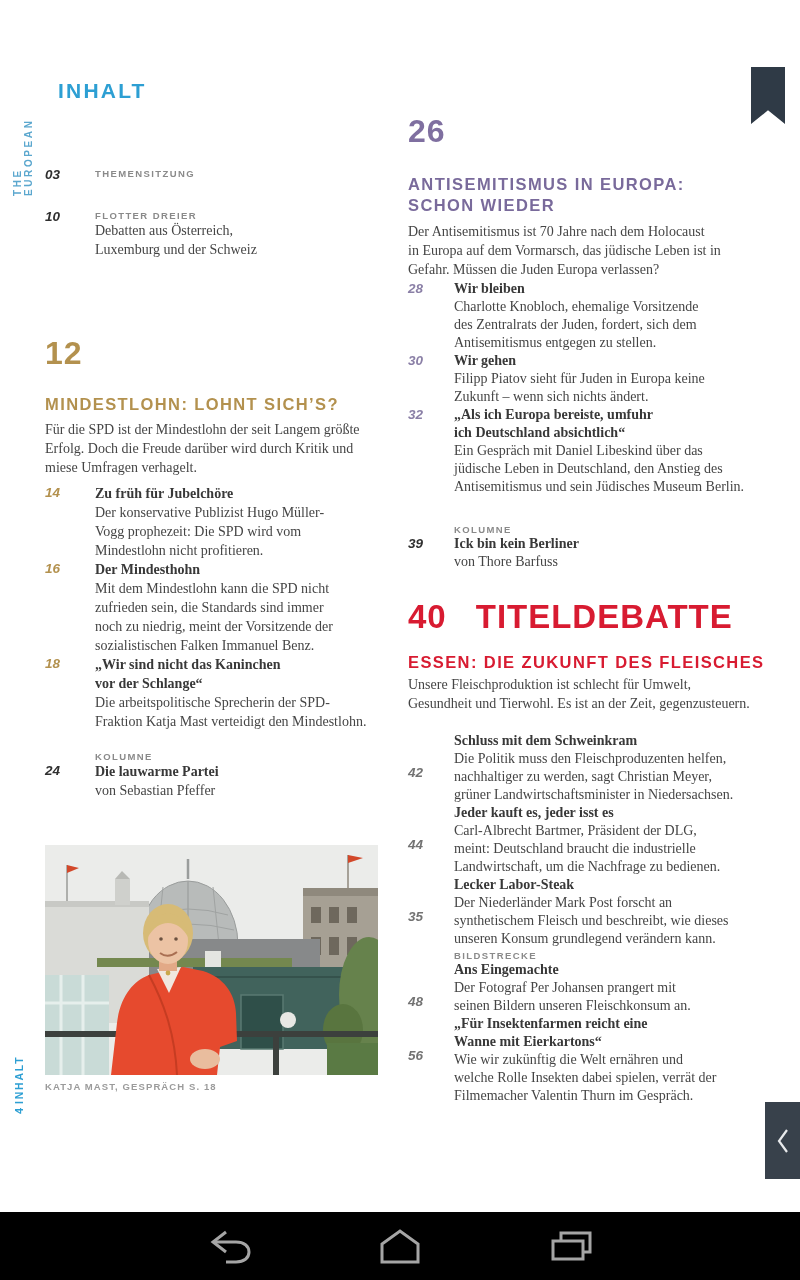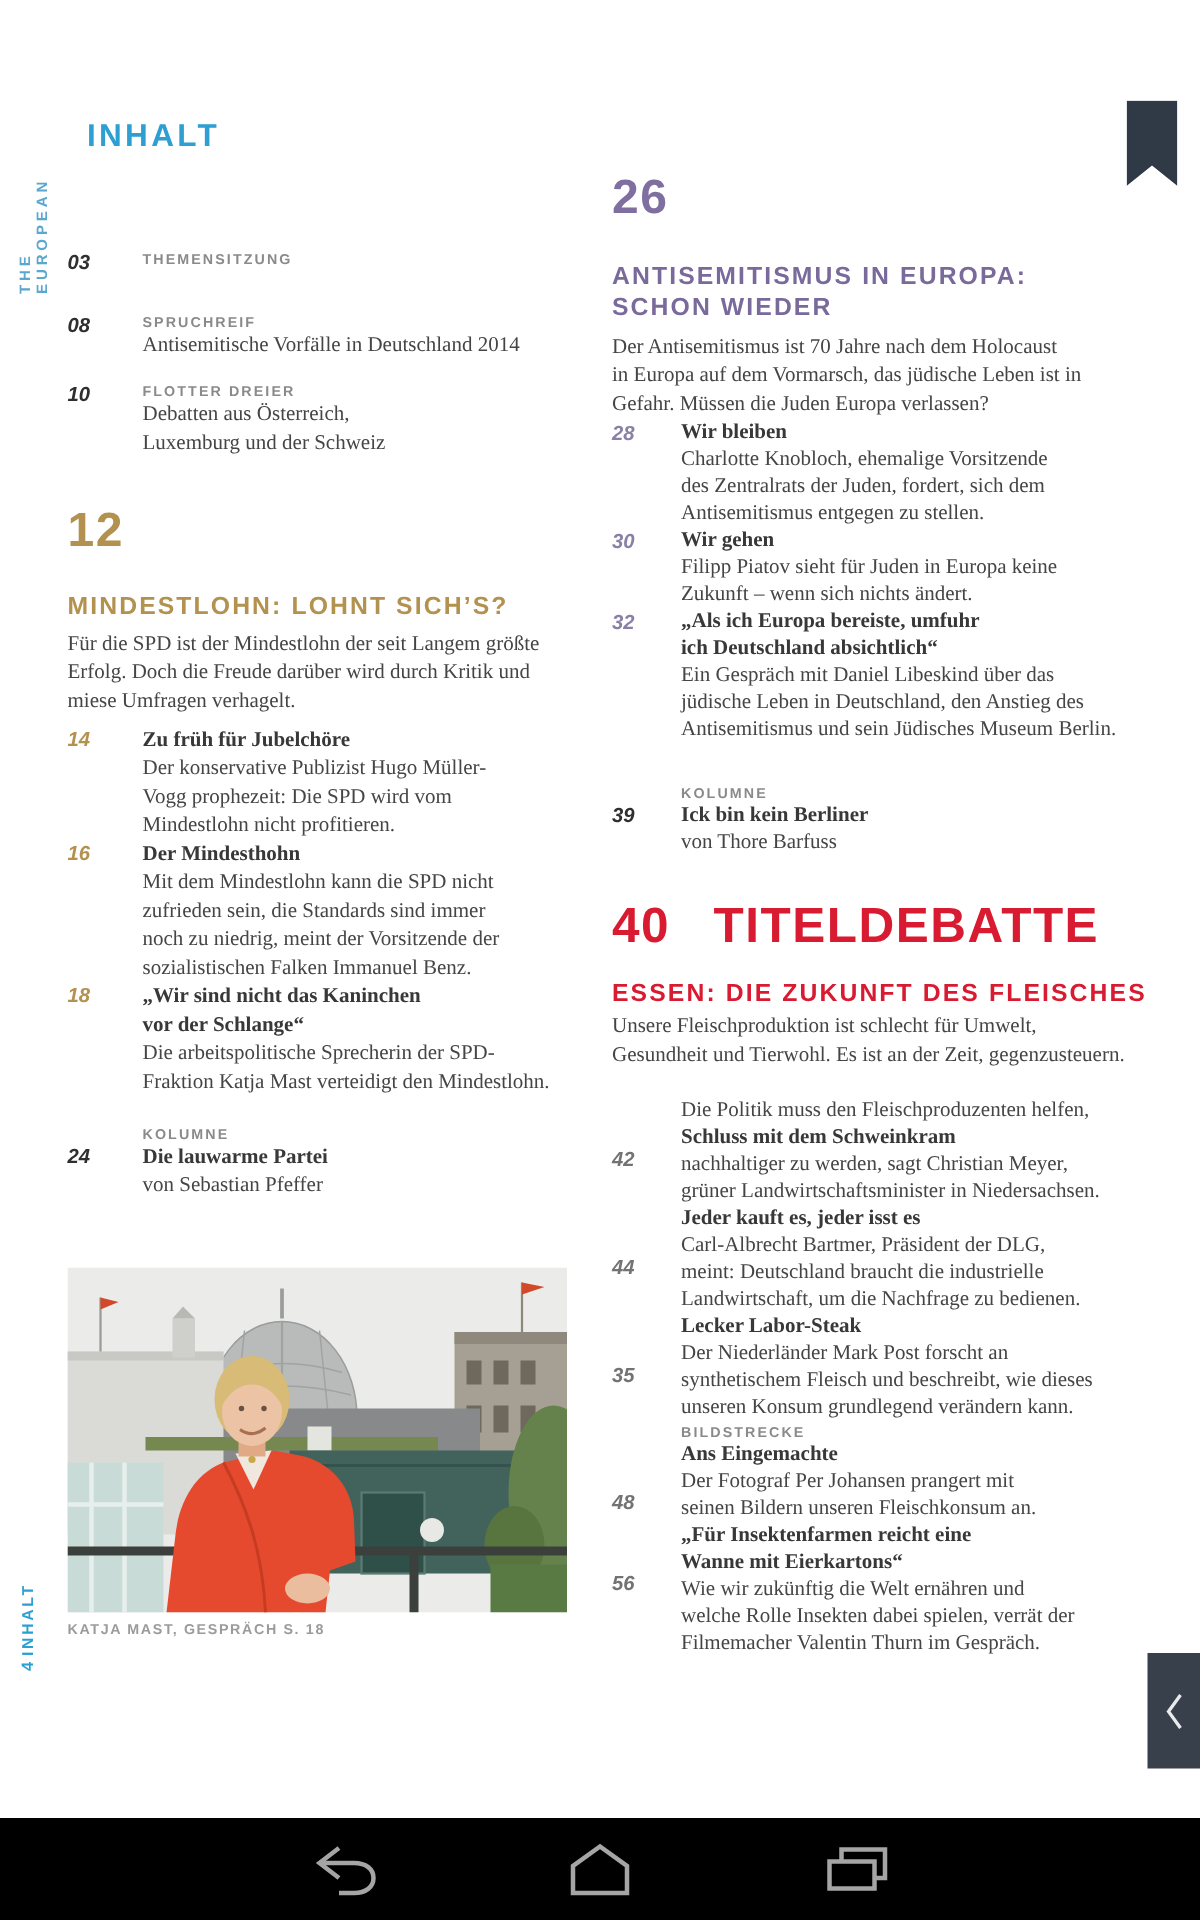--- a/index.html
+++ b/index.html
@@ -66,27 +66,20 @@
 <div class="footer-vert vert">INHALT</div>
 <div class="footer-pagenum vert">4</div>
 
 <div class="col l" style="left:45px;top:166px;">
   <div class="entry" style="margin-bottom:26px">
     <div class="num">03</div>
     <div>
       <div class="label">THEMENSITZUNG</div>
     </div>
   </div>
-  <div class="entry" style="margin-bottom:14px">
-    <div class="num">08</div>
-    <div>
-      <div class="label">SPRUCHREIF</div>
-      <div class="eline">Antisemitische Vorfälle in Deutschland 2014</div>
-    </div>
-  </div>
   <div class="entry">
     <div class="num">10</div>
     <div>
       <div class="label">FLOTTER DREIER</div>
       <div class="eline">Debatten aus Österreich,</div>
       <div class="eline">Luxemburg und der Schweiz</div>
     </div>
   </div>
 </div>
 
@@ -263,22 +256,22 @@
   <div class="intro" style="margin-top:2px">
     <div class="eline">Unsere Fleischproduktion ist schlecht für Umwelt,</div>
     <div class="eline">Gesundheit und Tierwohl. Es ist an der Zeit, gegenzusteuern.</div>
   </div>
 </div>
 
 <div class="col r" style="left:408px;top:732px;">
   <div class="entry">
     <div class="num c-red">42</div>
     <div>
+      <div class="eline etitle">Schluss mit dem Schweinkram</div>
       <div class="eline">Die Politik muss den Fleischproduzenten helfen,</div>
-      <div class="eline etitle">Schluss mit dem Schweinkram</div>
       <div class="eline">nachhaltiger zu werden, sagt Christian Meyer,</div>
       <div class="eline">grüner Landwirtschaftsminister in Niedersachsen.</div>
     </div>
   </div>
   <div class="entry">
     <div class="num c-red">44</div>
     <div>
       <div class="eline etitle">Jeder kauft es, jeder isst es</div>
       <div class="eline">Carl-Albrecht Bartmer, Präsident der DLG,</div>
       <div class="eline">meint: Deutschland braucht die industrielle</div>

